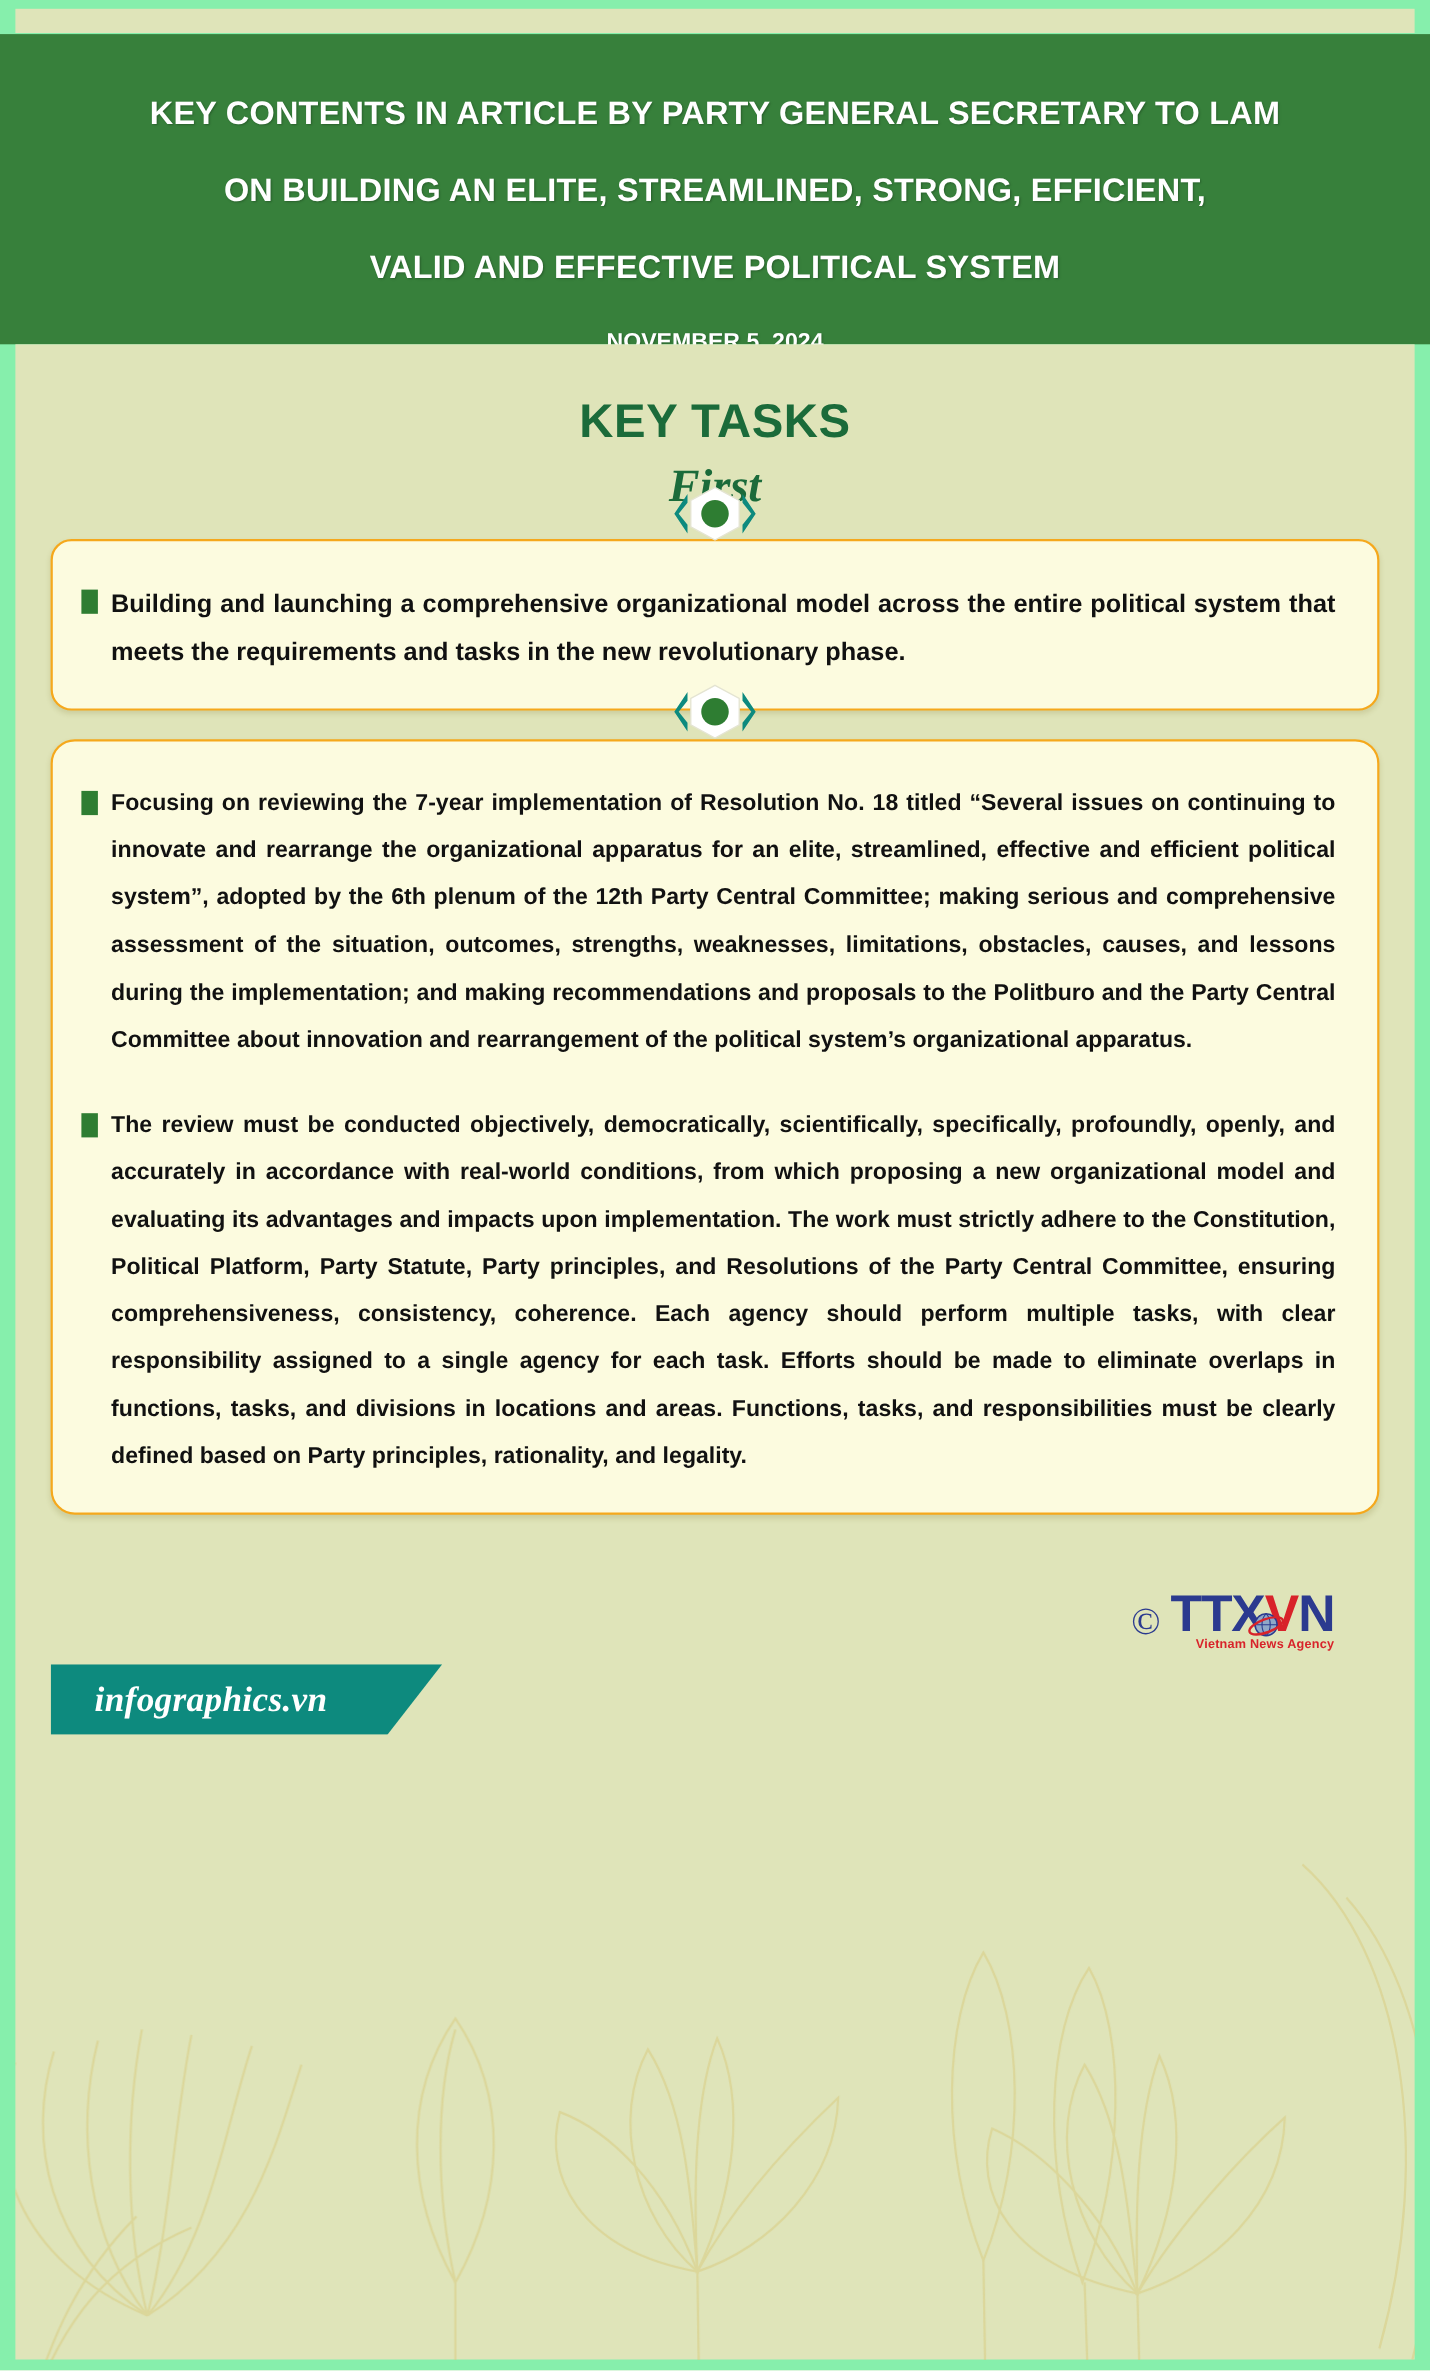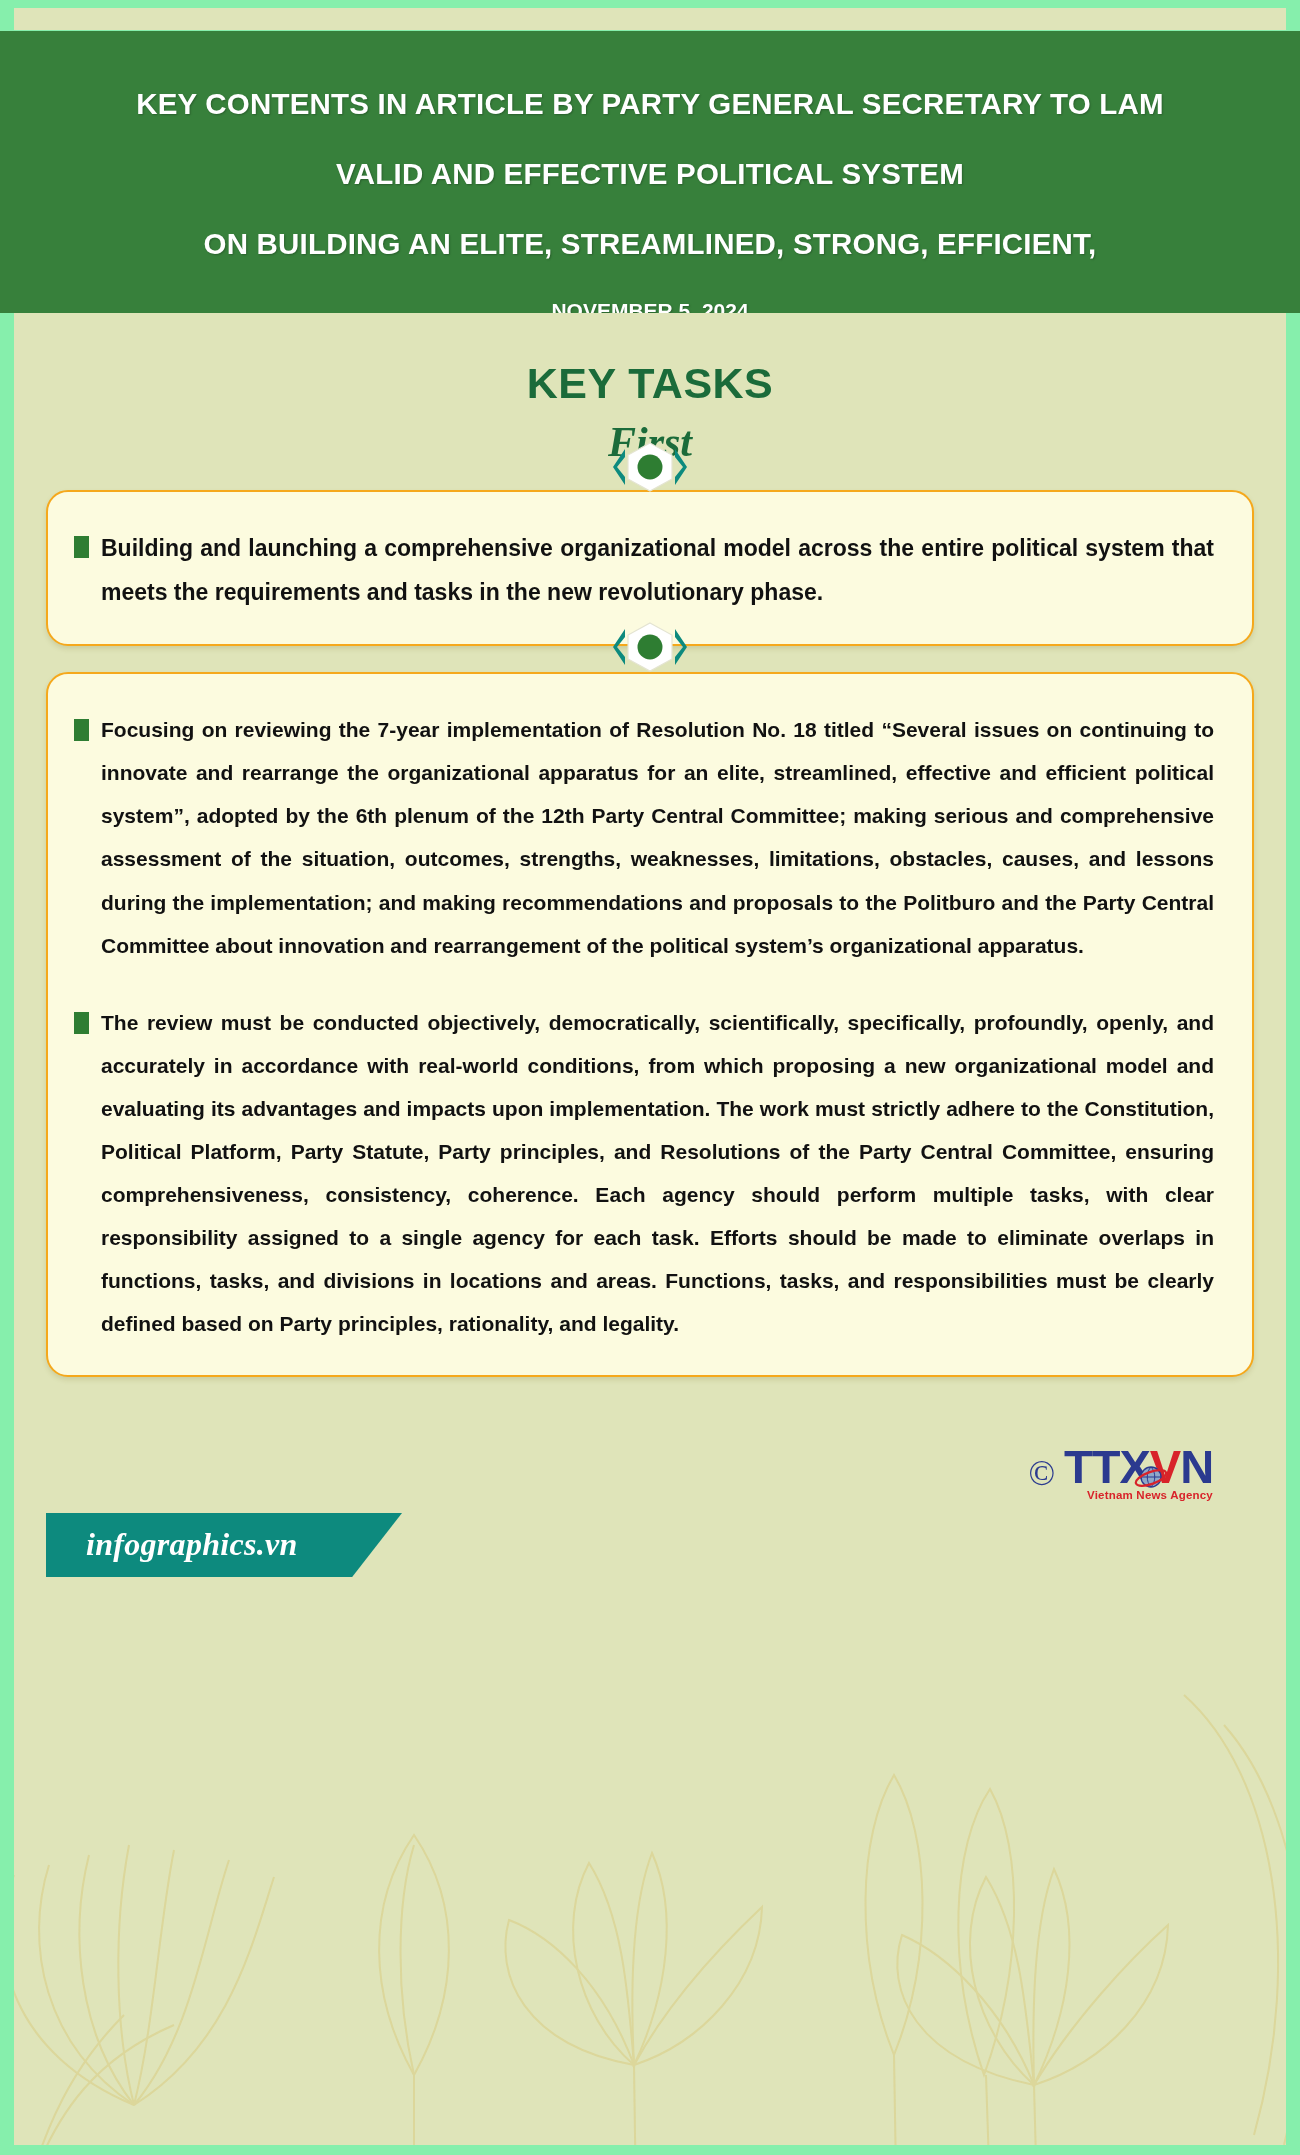--- a/index.html
+++ b/index.html
@@ -121,21 +121,21 @@
   .card {
     position: relative;
     background: #fcfbdf;
     border: 2.5px solid #f5a81c;
     border-radius: 22px;
     box-shadow: 0 3px 5px rgba(120,110,40,0.18);
     padding: 34px 38px 30px 26px;
     margin-top: 26px;
     z-index: 3;
   }
-  .card.first { margin-top: 24px; }
+  .card.first { margin-top: 24px; border-radius: 19px; }
 
   .para {
     display: flex;
     align-items: flex-start;
     color: #111111;
     font-size: 21px;
     font-weight: bold;
     text-align: justify;
     line-height: 2.05;
   }
@@ -225,22 +225,22 @@
 </head>
 <body>
 
 <div id="page">
 
   <div class="top-bar"></div>
 
   <div class="header">
     <h1>
       <div>KEY CONTENTS IN ARTICLE BY PARTY GENERAL SECRETARY TO LAM</div>
+      <div>ON BUILDING AN ELITE, STREAMLINED, STRONG, EFFICIENT,</div>
       <div>VALID AND EFFECTIVE POLITICAL SYSTEM</div>
-      <div>ON BUILDING AN ELITE, STREAMLINED, STRONG, EFFICIENT,</div>
     </h1>
     <div class="date">NOVEMBER 5, 2024</div>
   </div>
 
   <div class="body-panel">
 
     <svg class="watermark" viewBox="0 0 1272 700" preserveAspectRatio="none">
       <g fill="none" stroke="#d8c878" stroke-width="2" opacity="0.85">
 
         <g transform="translate(120,520)">

